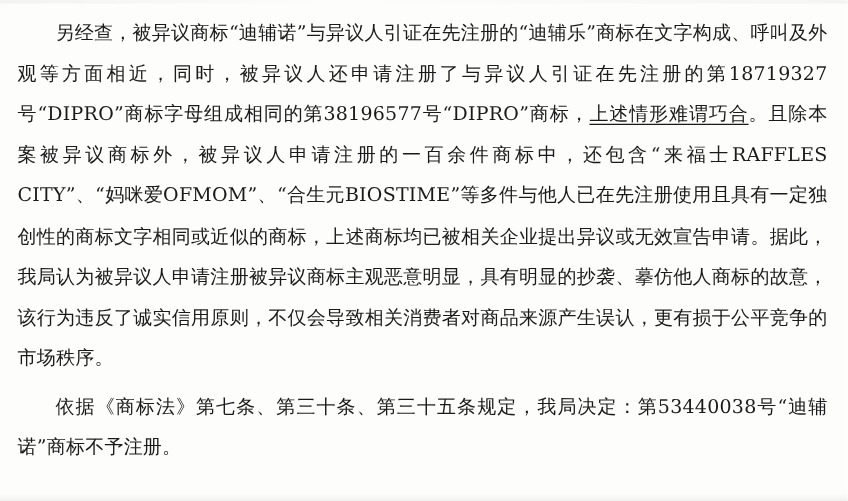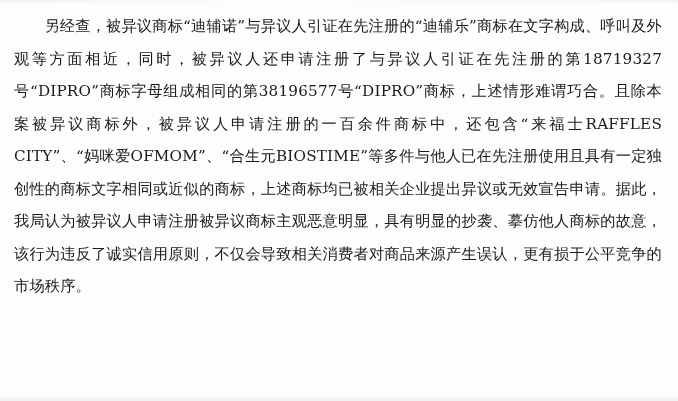--- a/index.html
+++ b/index.html
@@ -30,20 +30,21 @@
     letter-spacing: 0.2px;
   }
   .para {
     margin: 0 0 0 0;
     text-indent: 2em;
   }
   .para + .para {
     margin-top: 6px;
   }
   .underline {
+    text-decoration: underline;
     text-underline-offset: 3px;
   }
   .scan-noise-top {
     position: absolute;
     left: 0;
     top: 0;
     width: 100%;
     height: 3px;
     background: linear-gradient(90deg, rgba(0,0,0,0.04), rgba(0,0,0,0.0) 40%, rgba(0,0,0,0.03));
     pointer-events: none;
@@ -58,15 +59,16 @@
     pointer-events: none;
   }
 </style>
 </head>
 <body>
 
 <div class="page">
   <div class="scan-noise-top"></div>
   <div class="doc-body">
     <p class="para"><span>另经查，被异议商标“迪辅诺”与异议人引证在先注册的“迪辅乐”商标在文字构成、呼叫及外观等方面相近，同时，被异议人还申请注册了与异议人引证在先注册的第18719327号“DIPRO”商标字母组成相同的第38196577号“DIPRO”商标，</span><span class="underline">上述情形难谓巧合</span><span>。且除本案被异议商标外，被异议人申请注册的一百余件商标中，还包含“来福士RAFFLES　CITY”、“妈咪爱OFMOM”、“合生元BIOSTIME”等多件与他人已在先注册使用且具有一定独创性的商标文字相同或近似的商标，上述商标均已被相关企业提出异议或无效宣告申请。据此，我局认为被异议人申请注册被异议商标主观恶意明显，具有明显的抄袭、摹仿他人商标的故意，该行为违反了诚实信用原则，不仅会导致相关消费者对商品来源产生误认，更有损于公平竞争的市场秩序。</span></p>
+    <p class="para"><span>依据《商标法》第七条、第三十条、第三十五条规定，我局决定：第53440038号“迪辅诺”商标不予注册。</span></p>
   </div>
   <div class="scan-noise-bottom"></div>
 </div>
 
 </body></html>

